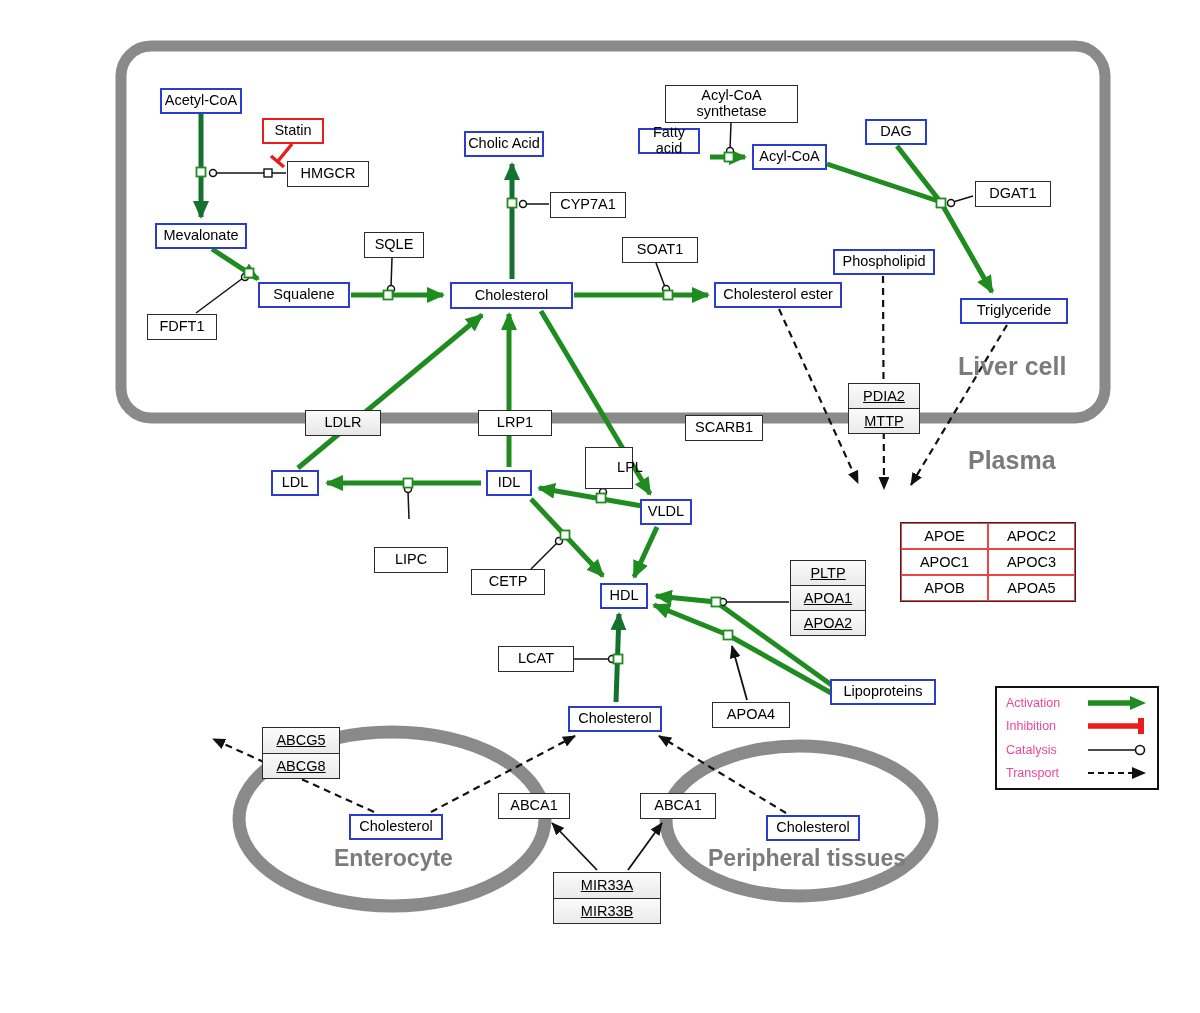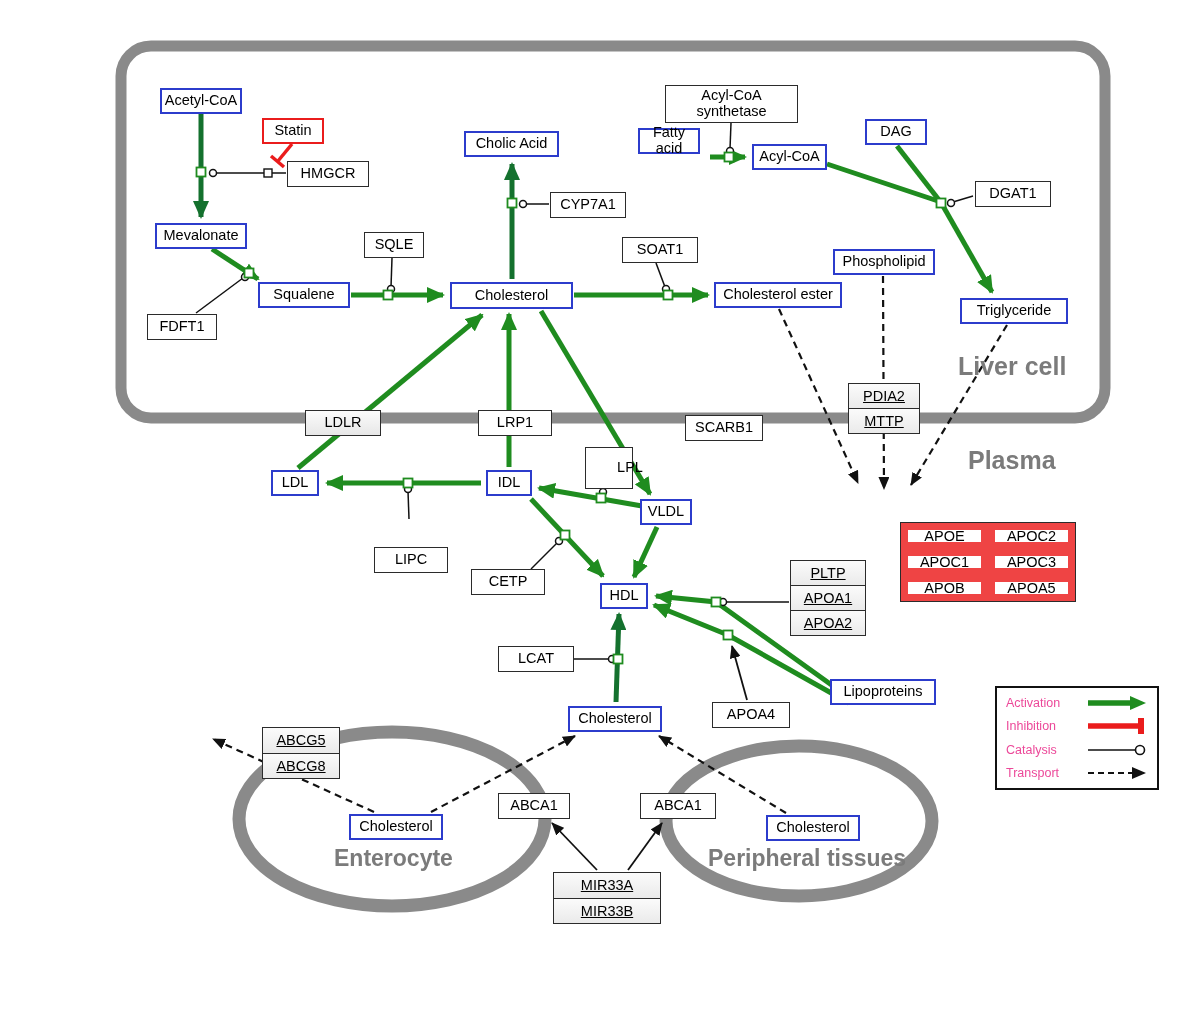--- a/index.html
+++ b/index.html
@@ -11,21 +11,21 @@
   .met  { border:2.5px solid #2c3ccc; }
   .enz  { border:1.5px solid #2b2b2b; }
   .redb { border:2.5px solid #ea1c1c; }
   .grad { background:linear-gradient(#fbfbfb,#e7e7e7); }
   .stack { position:absolute; display:flex; flex-direction:column; z-index:2; border:1.5px solid #2b2b2b; background:#fff; }
   .stack .cell { flex:1; display:flex; align-items:center; justify-content:center; font-size:14.5px;
                  background:linear-gradient(#fbfbfb,#eaeaea);text-decoration:underline; }
   .stack .cell + .cell { border-top:1.5px solid #2b2b2b; }
   .two-line { flex-direction:column; }
   .apo-table { position:absolute; display:grid; grid-template-columns:1fr 1fr; z-index:2; border:1px solid #2b2b2b; }
-  .apo-table .cell { border:7px solid #ef4444; display:flex; align-items:center; justify-content:center;
+  .apo-table .cell { border:1px solid #ef4444; display:flex; align-items:center; justify-content:center;
                      height:26px; background:#fff; font-size:14.5px; }
   .comp-label { position:absolute; font-weight:bold; color:#7b7b7b; z-index:1; white-space:nowrap; }
   .legend { position:absolute; left:995px; top:686px; width:164px; height:104px; border:2.5px solid #111;
             background:#fff; z-index:3; padding:7px 9px; display:flex; flex-direction:column; justify-content:space-between; }
   .legend-row { display:flex; align-items:center; justify-content:space-between; font-size:12.5px; color:#ec4899; }
 </style>
 </head>
 <body>
 
 <div class="canvas">
@@ -143,21 +143,21 @@
   <div class="comp-label" style="left:334px; top:845px; font-size:23px;">Enterocyte</div>
   <div class="comp-label" style="left:708px; top:845px; font-size:23px;">Peripheral tissues</div>
 
   <div class="node met" style="left:160px; top:88px; width:82px; height:26px;">Acetyl-CoA</div>
   <div class="node redb" style="left:262px; top:118px; width:62px; height:26px;">Statin</div>
   <div class="node enz" style="left:287px; top:161px; width:82px; height:26px;">HMGCR</div>
   <div class="node met" style="left:155px; top:223px; width:92px; height:26px;">Mevalonate</div>
   <div class="node enz" style="left:147px; top:314px; width:70px; height:26px;">FDFT1</div>
   <div class="node met" style="left:258px; top:282px; width:92px; height:26px;">Squalene</div>
   <div class="node enz" style="left:364px; top:232px; width:60px; height:26px;">SQLE</div>
-  <div class="node met" style="left:464px; top:131px; width:95px; height:26px;">Cholic Acid</div>
+  <div class="node met" style="left:464px; top:131px; width:80px; height:26px;">Cholic Acid</div>
   <div class="node enz" style="left:550px; top:192px; width:76px; height:26px;">CYP7A1</div>
   <div class="node met" style="left:450px; top:282px; width:123px; height:27px;">Cholesterol</div>
   <div class="node enz" style="left:622px; top:237px; width:76px; height:26px;">SOAT1</div>
   <div class="node met" style="left:714px; top:282px; width:128px; height:26px;">Cholesterol ester</div>
   <div class="node met" style="left:638px; top:128px; width:62px; height:26px;">Fatty acid</div>
   <div class="node met" style="left:752px; top:144px; width:75px; height:26px;">Acyl-CoA</div>
   <div class="node enz two-line" style="left:665px; top:85px; width:133px; height:38px;">
     <span>Acyl-CoA</span>
     <span>synthetase</span>
   </div>

